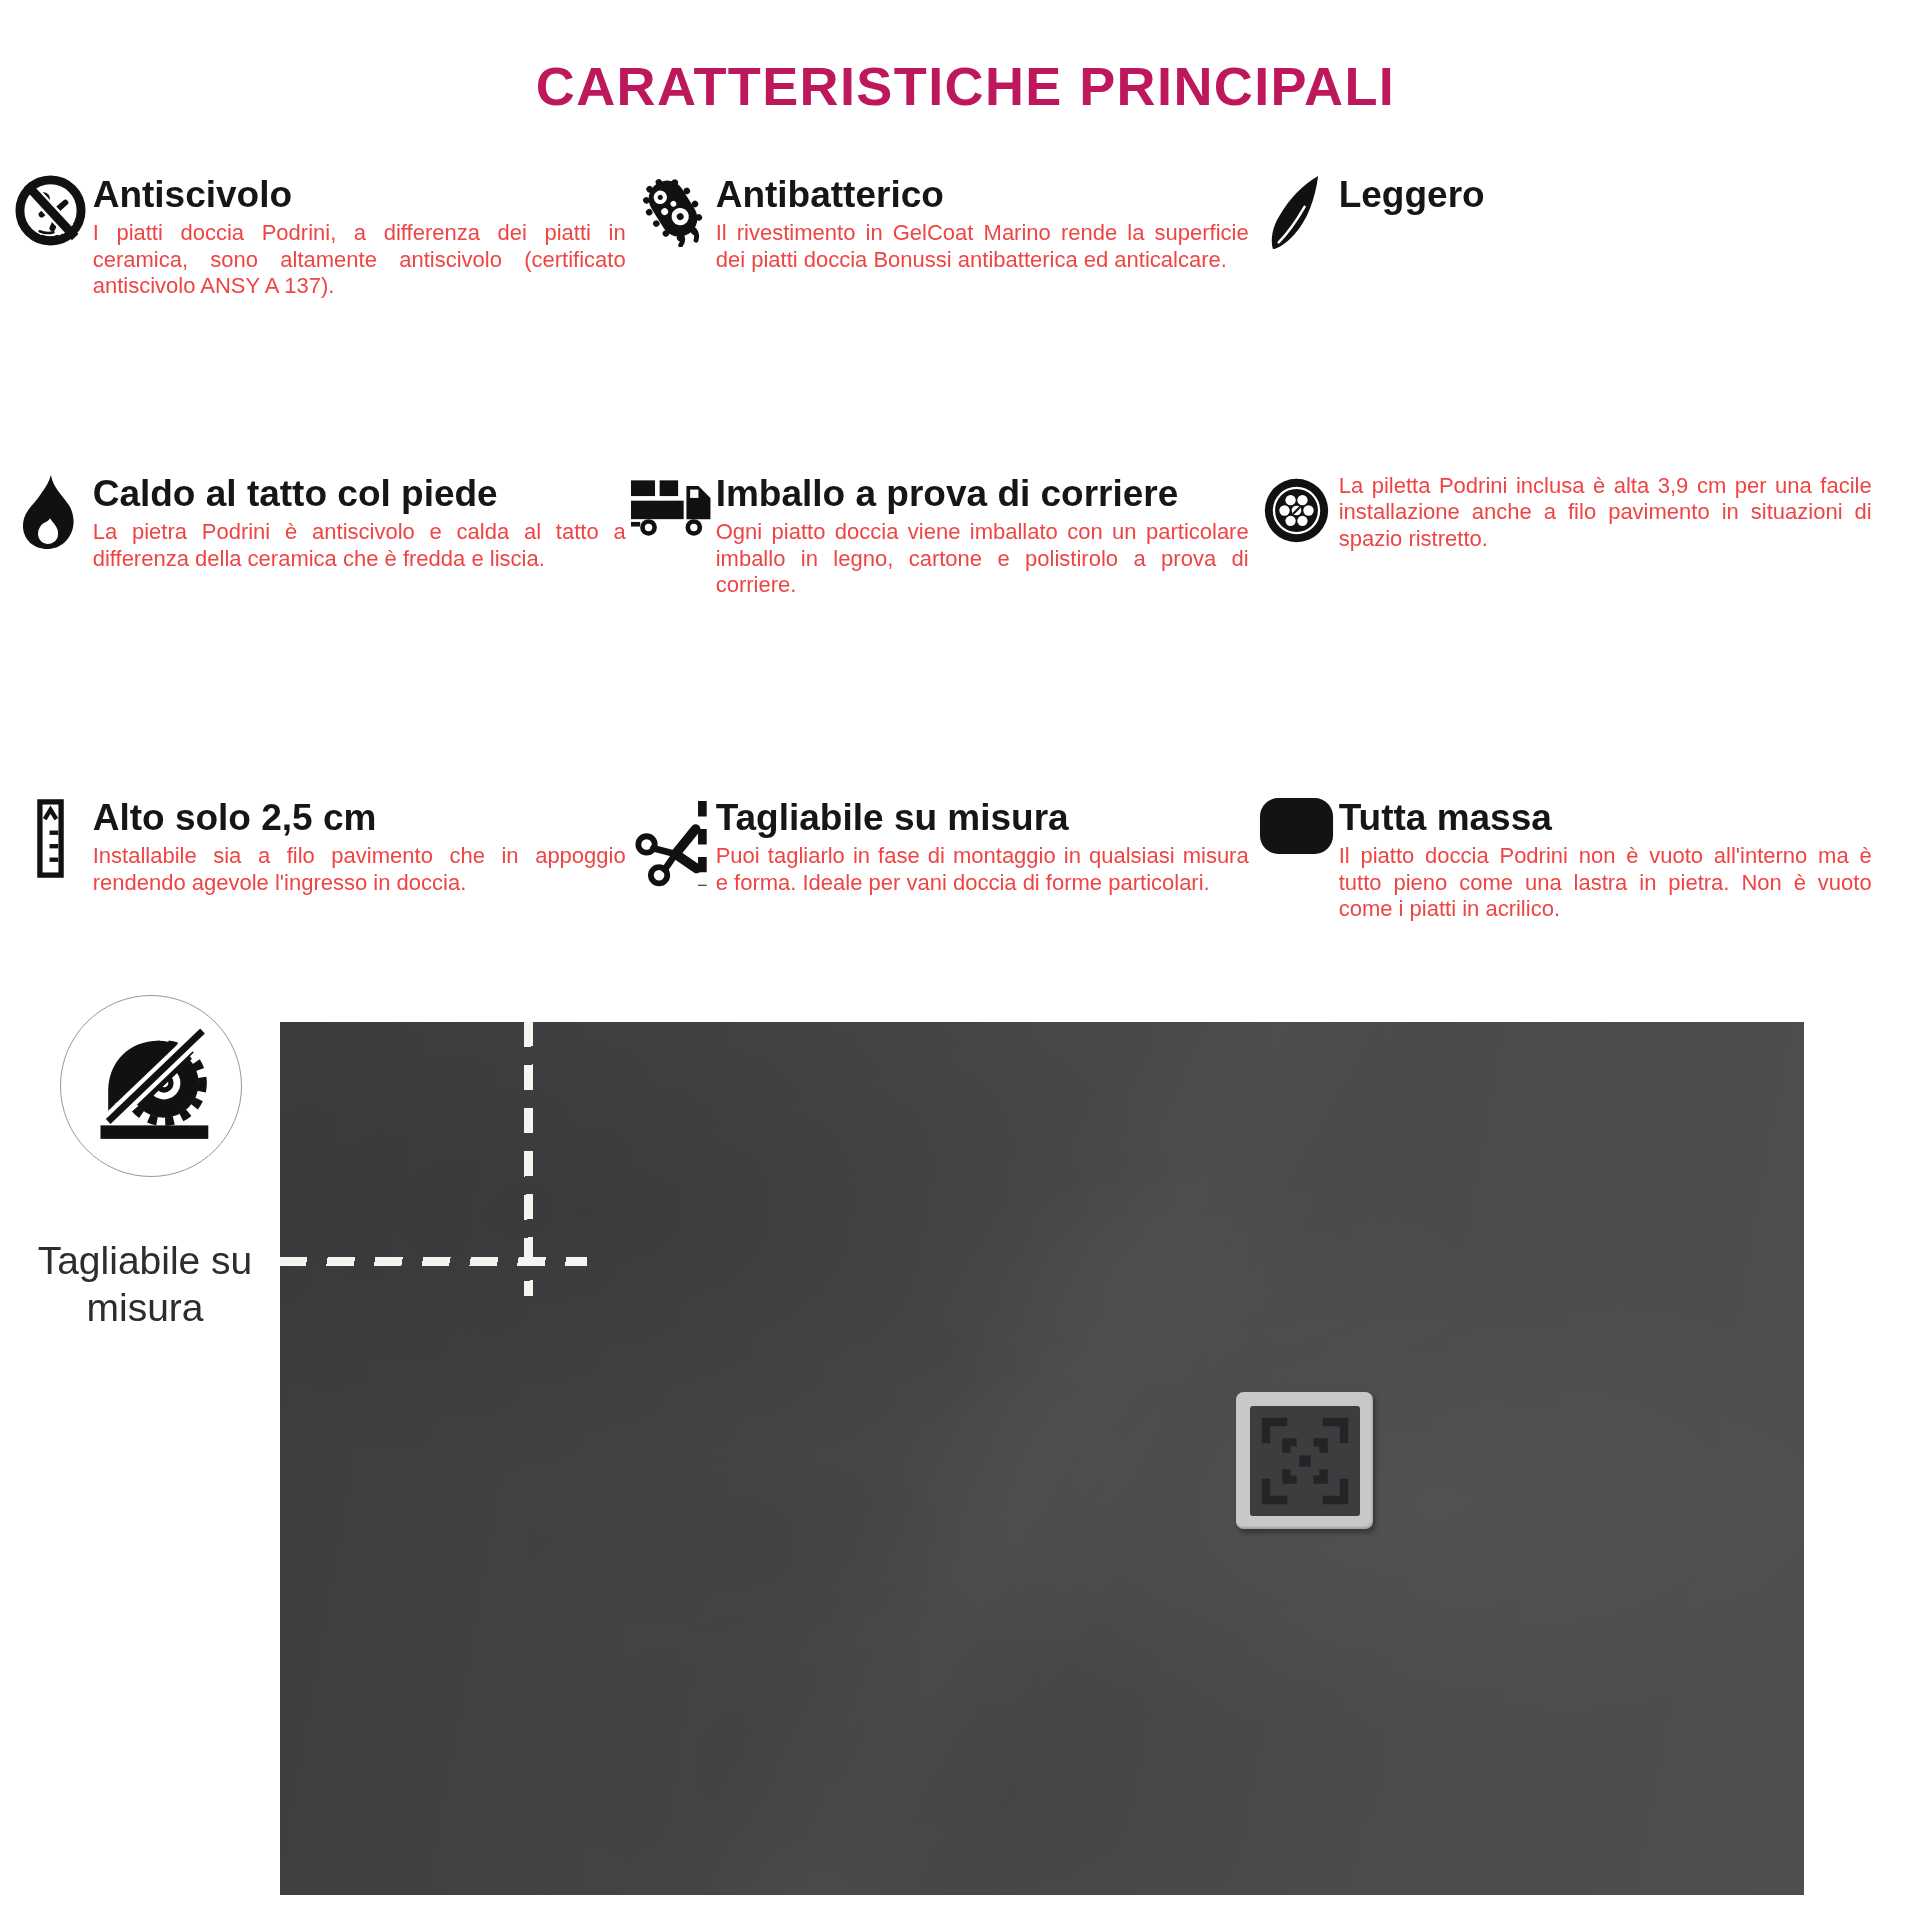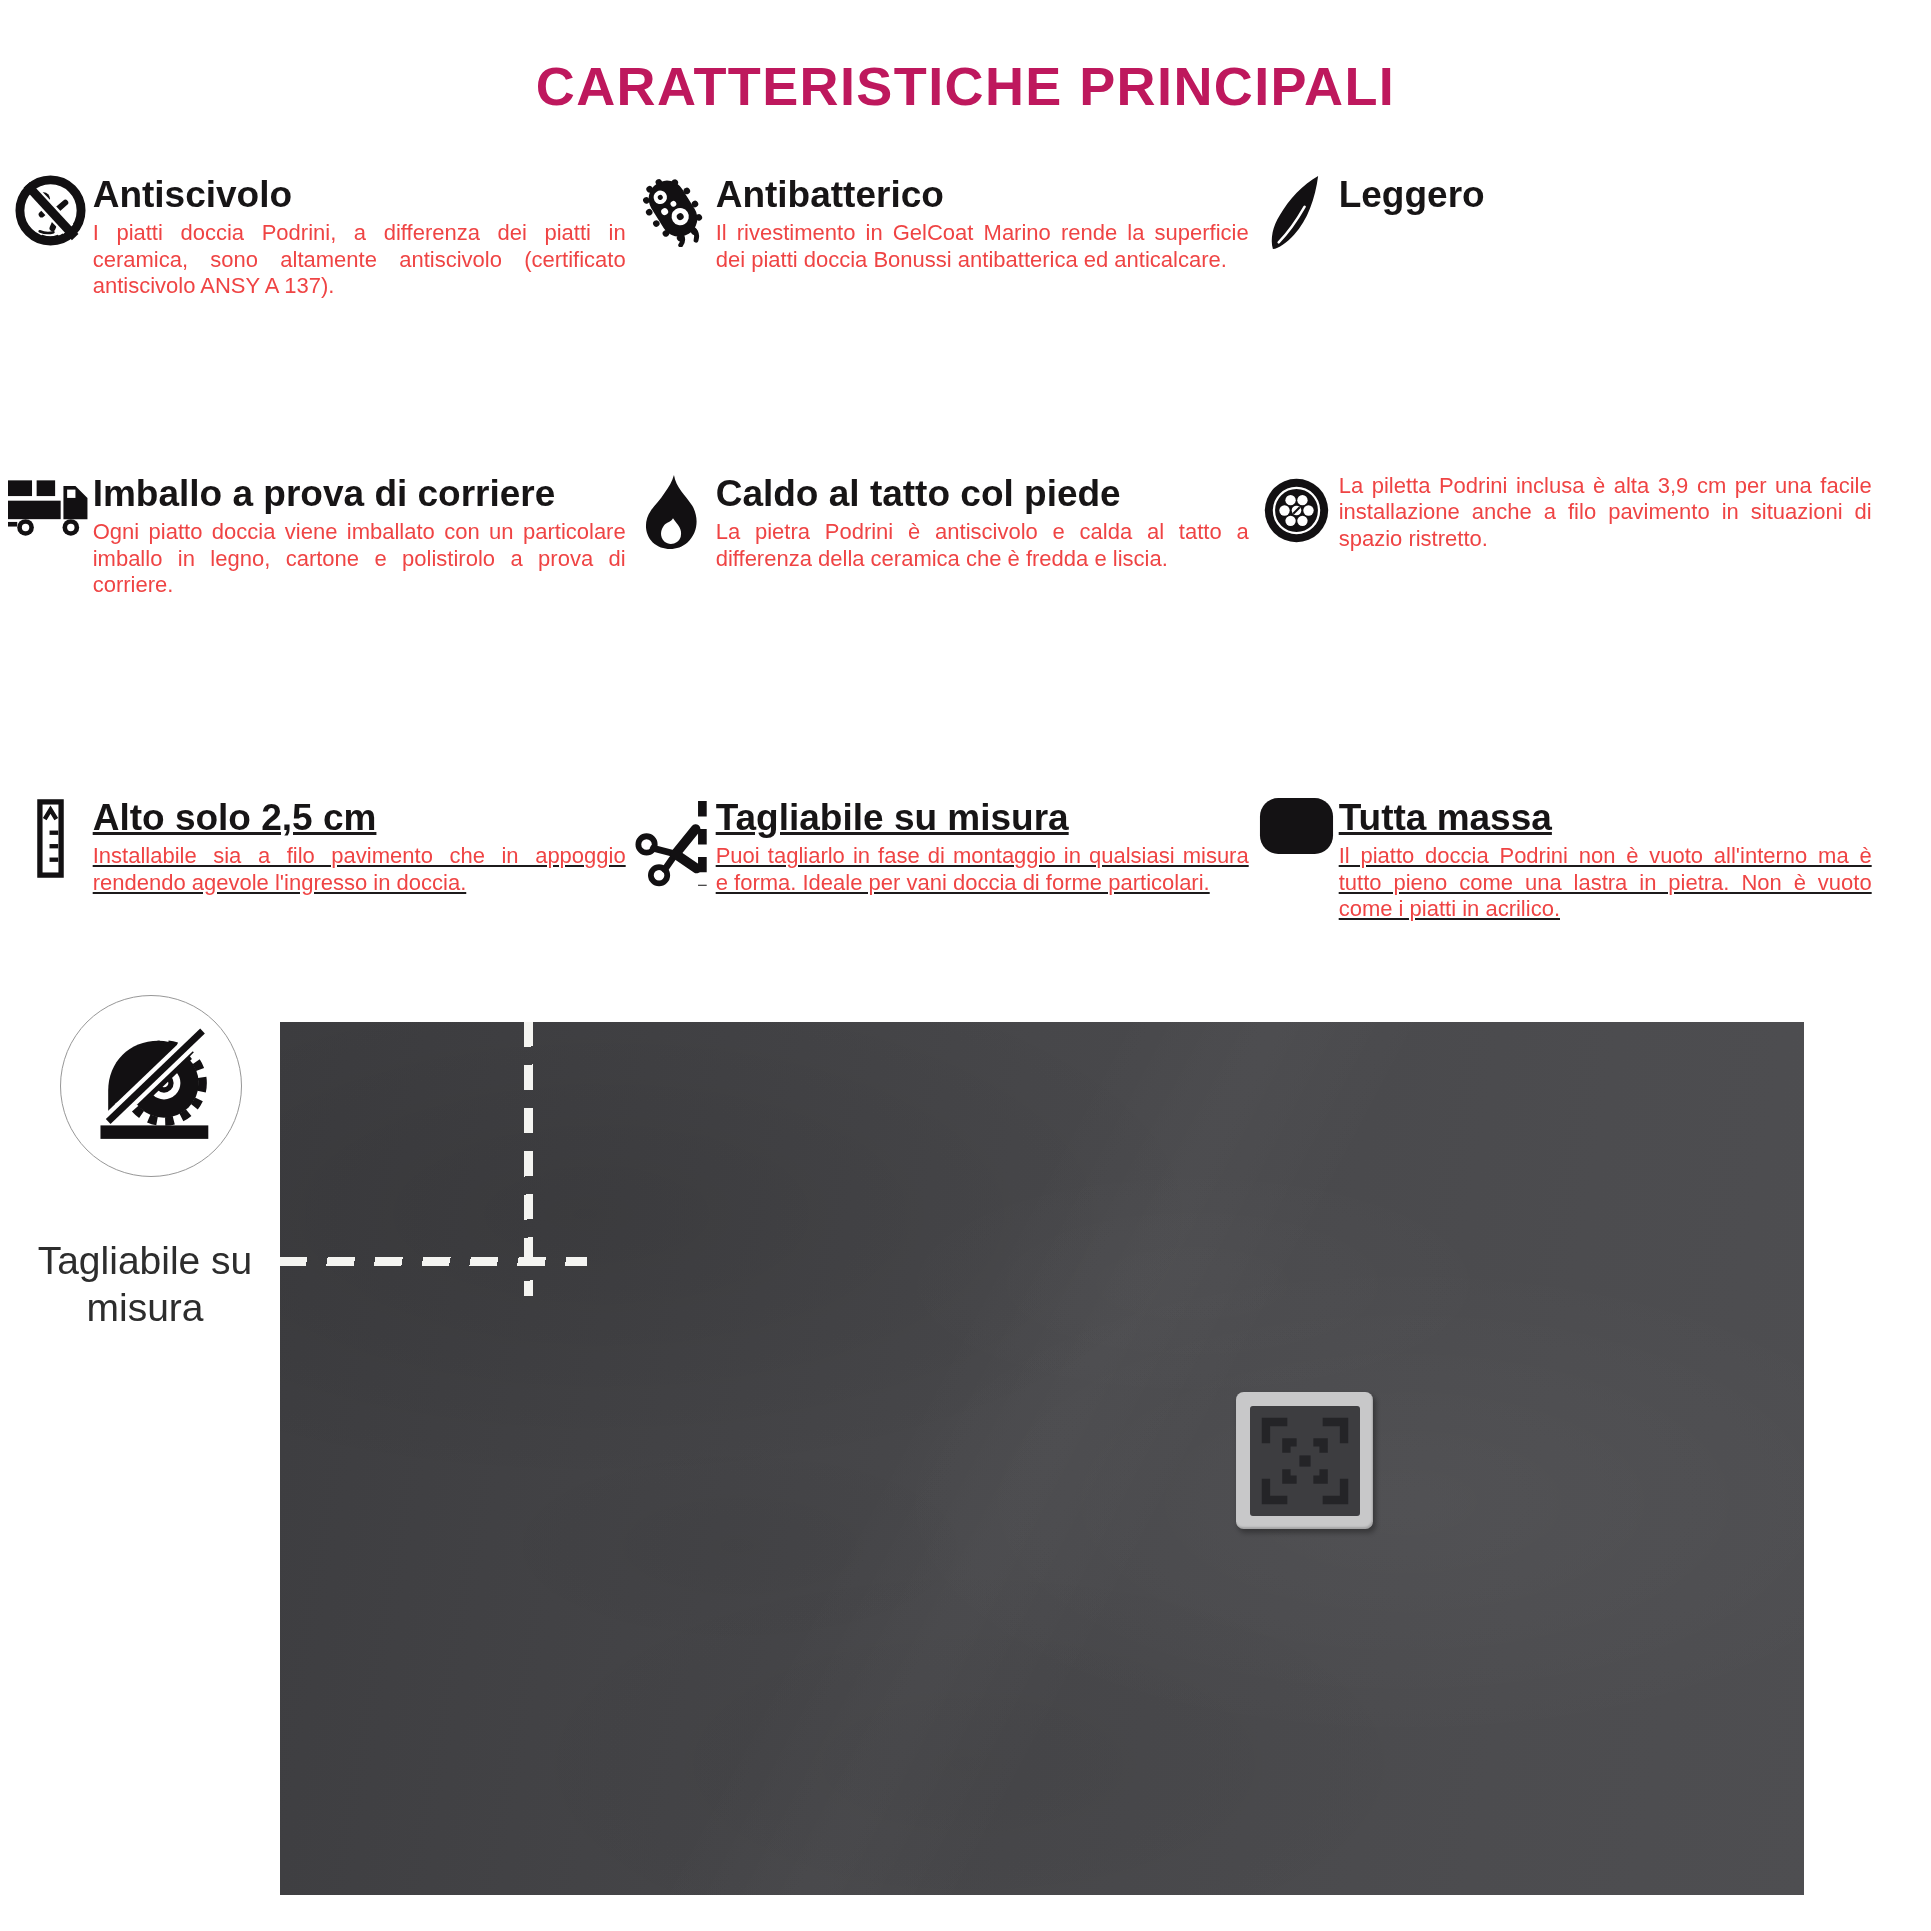--- a/index.html
+++ b/index.html
@@ -12,21 +12,21 @@
     position:absolute;top:19.3px;left:0;width:1931px;text-align:center;
     font-size:54px;font-weight:bold;letter-spacing:1.4px;color:#be185d;
   }
   
   .frow{
     position:absolute;left:7.7px;width:1896px;
     display:grid;grid-template-columns:618px 618px 618px;column-gap:5px;
   }
   .frow.r1{top:174px;}
   .frow.r2{top:473px;}
-  .frow.r3{top:797px;text-decoration:underline;}
+  .frow.r3{top:797px;}
   .feature{display:flex;align-items:flex-start;}
   .icon-box{flex:0 0 85px;width:85px;display:flex;justify-content:center;}
   .icon-box svg{display:block;}
   .texts{flex:1;min-width:0;}
   .f-title{font-size:37px;font-weight:bold;line-height:1.12;color:#171516;margin:0 0 4.8px 0;}
   .f-body{font-size:22px;line-height:1.20;color:#ef4444;text-align:justify;}
   .mt2{margin-top:1.9px;} .mt6{margin-top:5.8px;}
   
   .badge-circle{
     position:absolute;left:60px;top:995px;width:180px;height:180px;
@@ -154,49 +154,49 @@
       <div class="f-title">Leggero</div>
     </div>
   </div>
 
 </div>
 
 <div class="frow r2">
 
   <div class="feature">
     <div class="icon-box">
+      <svg width="64" height="83" viewBox="0 0 66 86">
+        <path d="M34,2 C36,15 46,23 53,34 C60,46 59,62 48,72 C38,81 22,81 12,72 C3,63 3,49 10,39 C14,33 20,28 24,21 C29,14 32,9 34,2 Z" fill="#121012"></path>
+        <path d="M33,47 C38,54 43,58 41,66 C39,73 30,76 24,71 C19,66 20,59 24,54 C27,51 31,51 33,47 Z" fill="#ffffff"></path>
+      </svg>
+    </div>
+    <div class="texts">
+      <div class="f-title">Caldo al tatto col piede</div>
+      <div class="f-body">La pietra Podrini è antiscivolo e calda al tatto a differenza della ceramica che è fredda e liscia.</div>
+    </div>
+  </div>
+
+  <div class="feature">
+    <div class="icon-box">
       <svg width="87" height="60" viewBox="0 0 92 62" class="mt6">
         <rect x="0" y="0" width="26" height="17" fill="#121012"></rect>
         <rect x="31" y="0" width="20" height="17" fill="#121012"></rect>
         <rect x="0" y="22" width="57" height="20" fill="#121012"></rect>
         <path d="M60,6 h13 l13,13 v23 h-26 z" fill="#121012"></path>
         <rect x="64" y="10" width="9" height="9" fill="#ffffff"></rect>
         <rect x="0" y="45" width="10" height="5" fill="#121012"></rect>
         <circle cx="19" cy="51" r="9" fill="#121012"></circle>
           <circle cx="19" cy="51" r="4" fill="#ffffff"></circle>
         <circle cx="68" cy="51" r="9" fill="#121012"></circle>
           <circle cx="68" cy="51" r="4" fill="#ffffff"></circle>
       </svg>
     </div>
     <div class="texts">
       <div class="f-title">Imballo a prova di corriere</div>
       <div class="f-body">Ogni piatto doccia viene imballato con un particolare imballo in legno, cartone e polistirolo a prova di corriere.</div>
-    </div>
-  </div>
-
-  <div class="feature">
-    <div class="icon-box">
-      <svg width="64" height="83" viewBox="0 0 66 86">
-        <path d="M34,2 C36,15 46,23 53,34 C60,46 59,62 48,72 C38,81 22,81 12,72 C3,63 3,49 10,39 C14,33 20,28 24,21 C29,14 32,9 34,2 Z" fill="#121012"></path>
-        <path d="M33,47 C38,54 43,58 41,66 C39,73 30,76 24,71 C19,66 20,59 24,54 C27,51 31,51 33,47 Z" fill="#ffffff"></path>
-      </svg>
-    </div>
-    <div class="texts">
-      <div class="f-title">Caldo al tatto col piede</div>
-      <div class="f-body">La pietra Podrini è antiscivolo e calda al tatto a differenza della ceramica che è fredda e liscia.</div>
     </div>
   </div>
 
   <div class="feature">
     <div class="icon-box">
       <svg width="71" height="71" viewBox="0 0 74 74" class="mt2">
         <circle cx="37" cy="37" r="33" fill="#121012"></circle>
         <circle cx="37" cy="37" r="23.5" fill="none" stroke="#ffffff" stroke-width="2.4"></circle>
         <circle cx="49.5" cy="37" r="5.4" fill="#ffffff"></circle>
         <circle cx="43.2" cy="47.8" r="5.4" fill="#ffffff"></circle>

